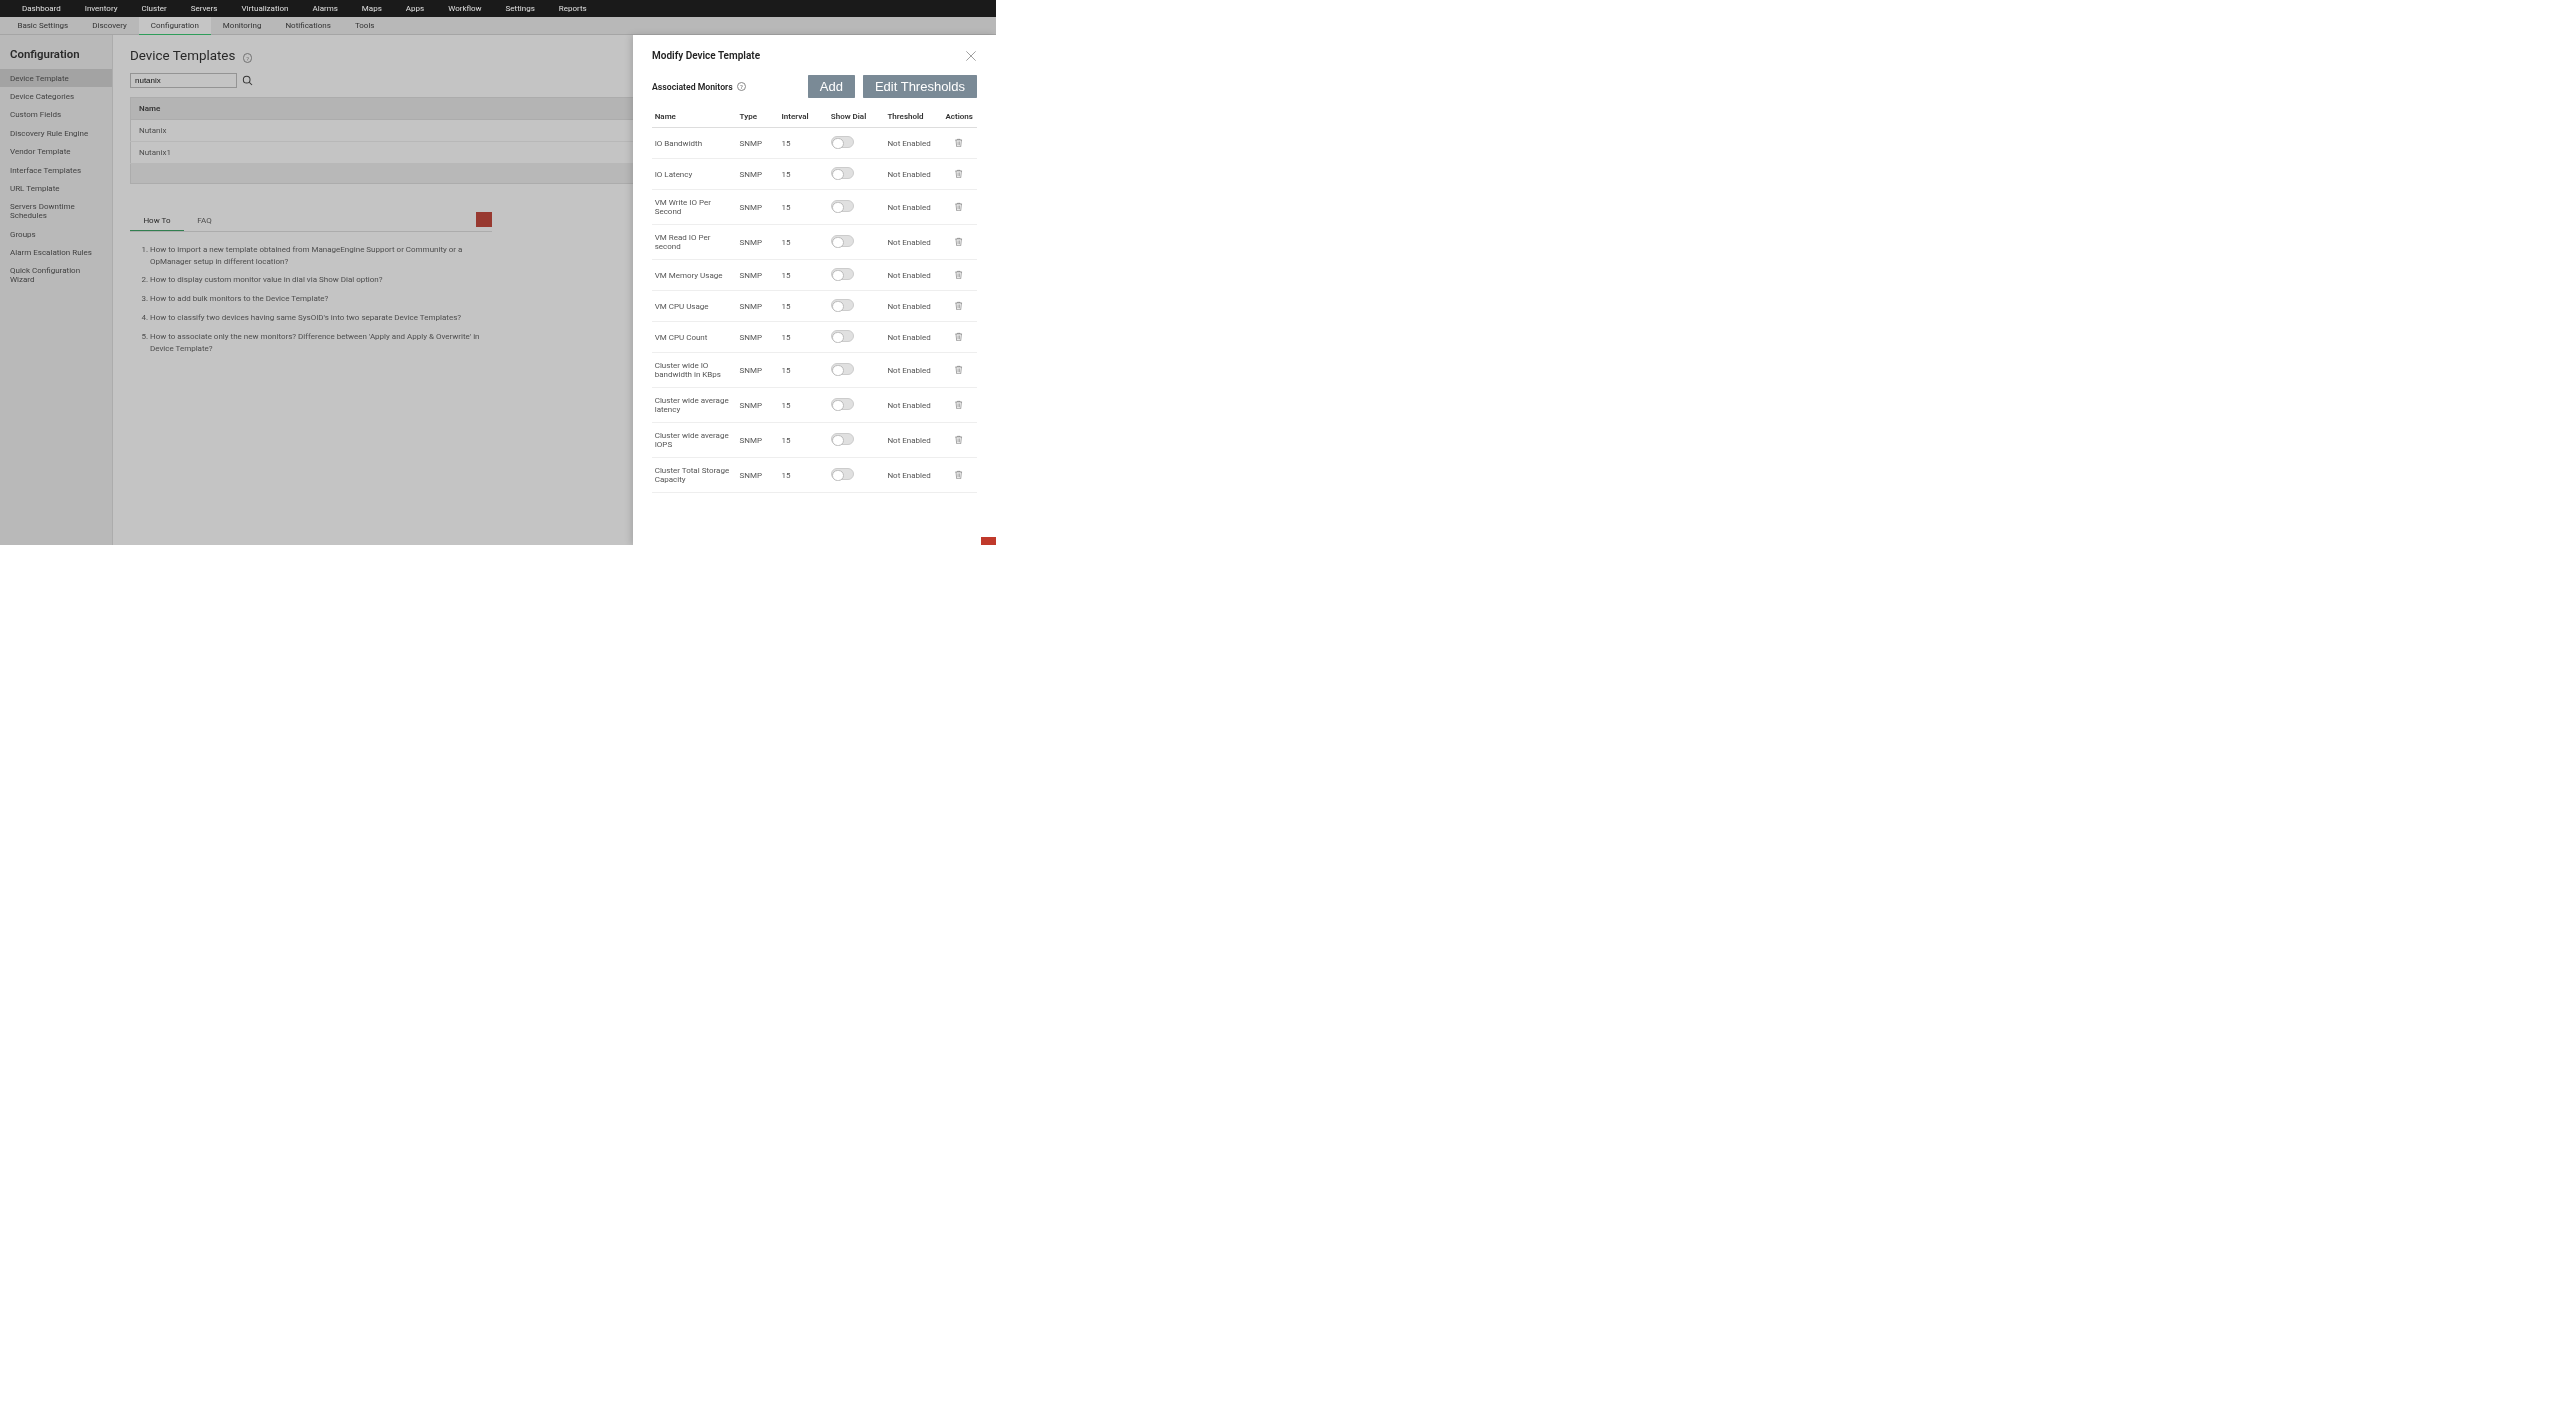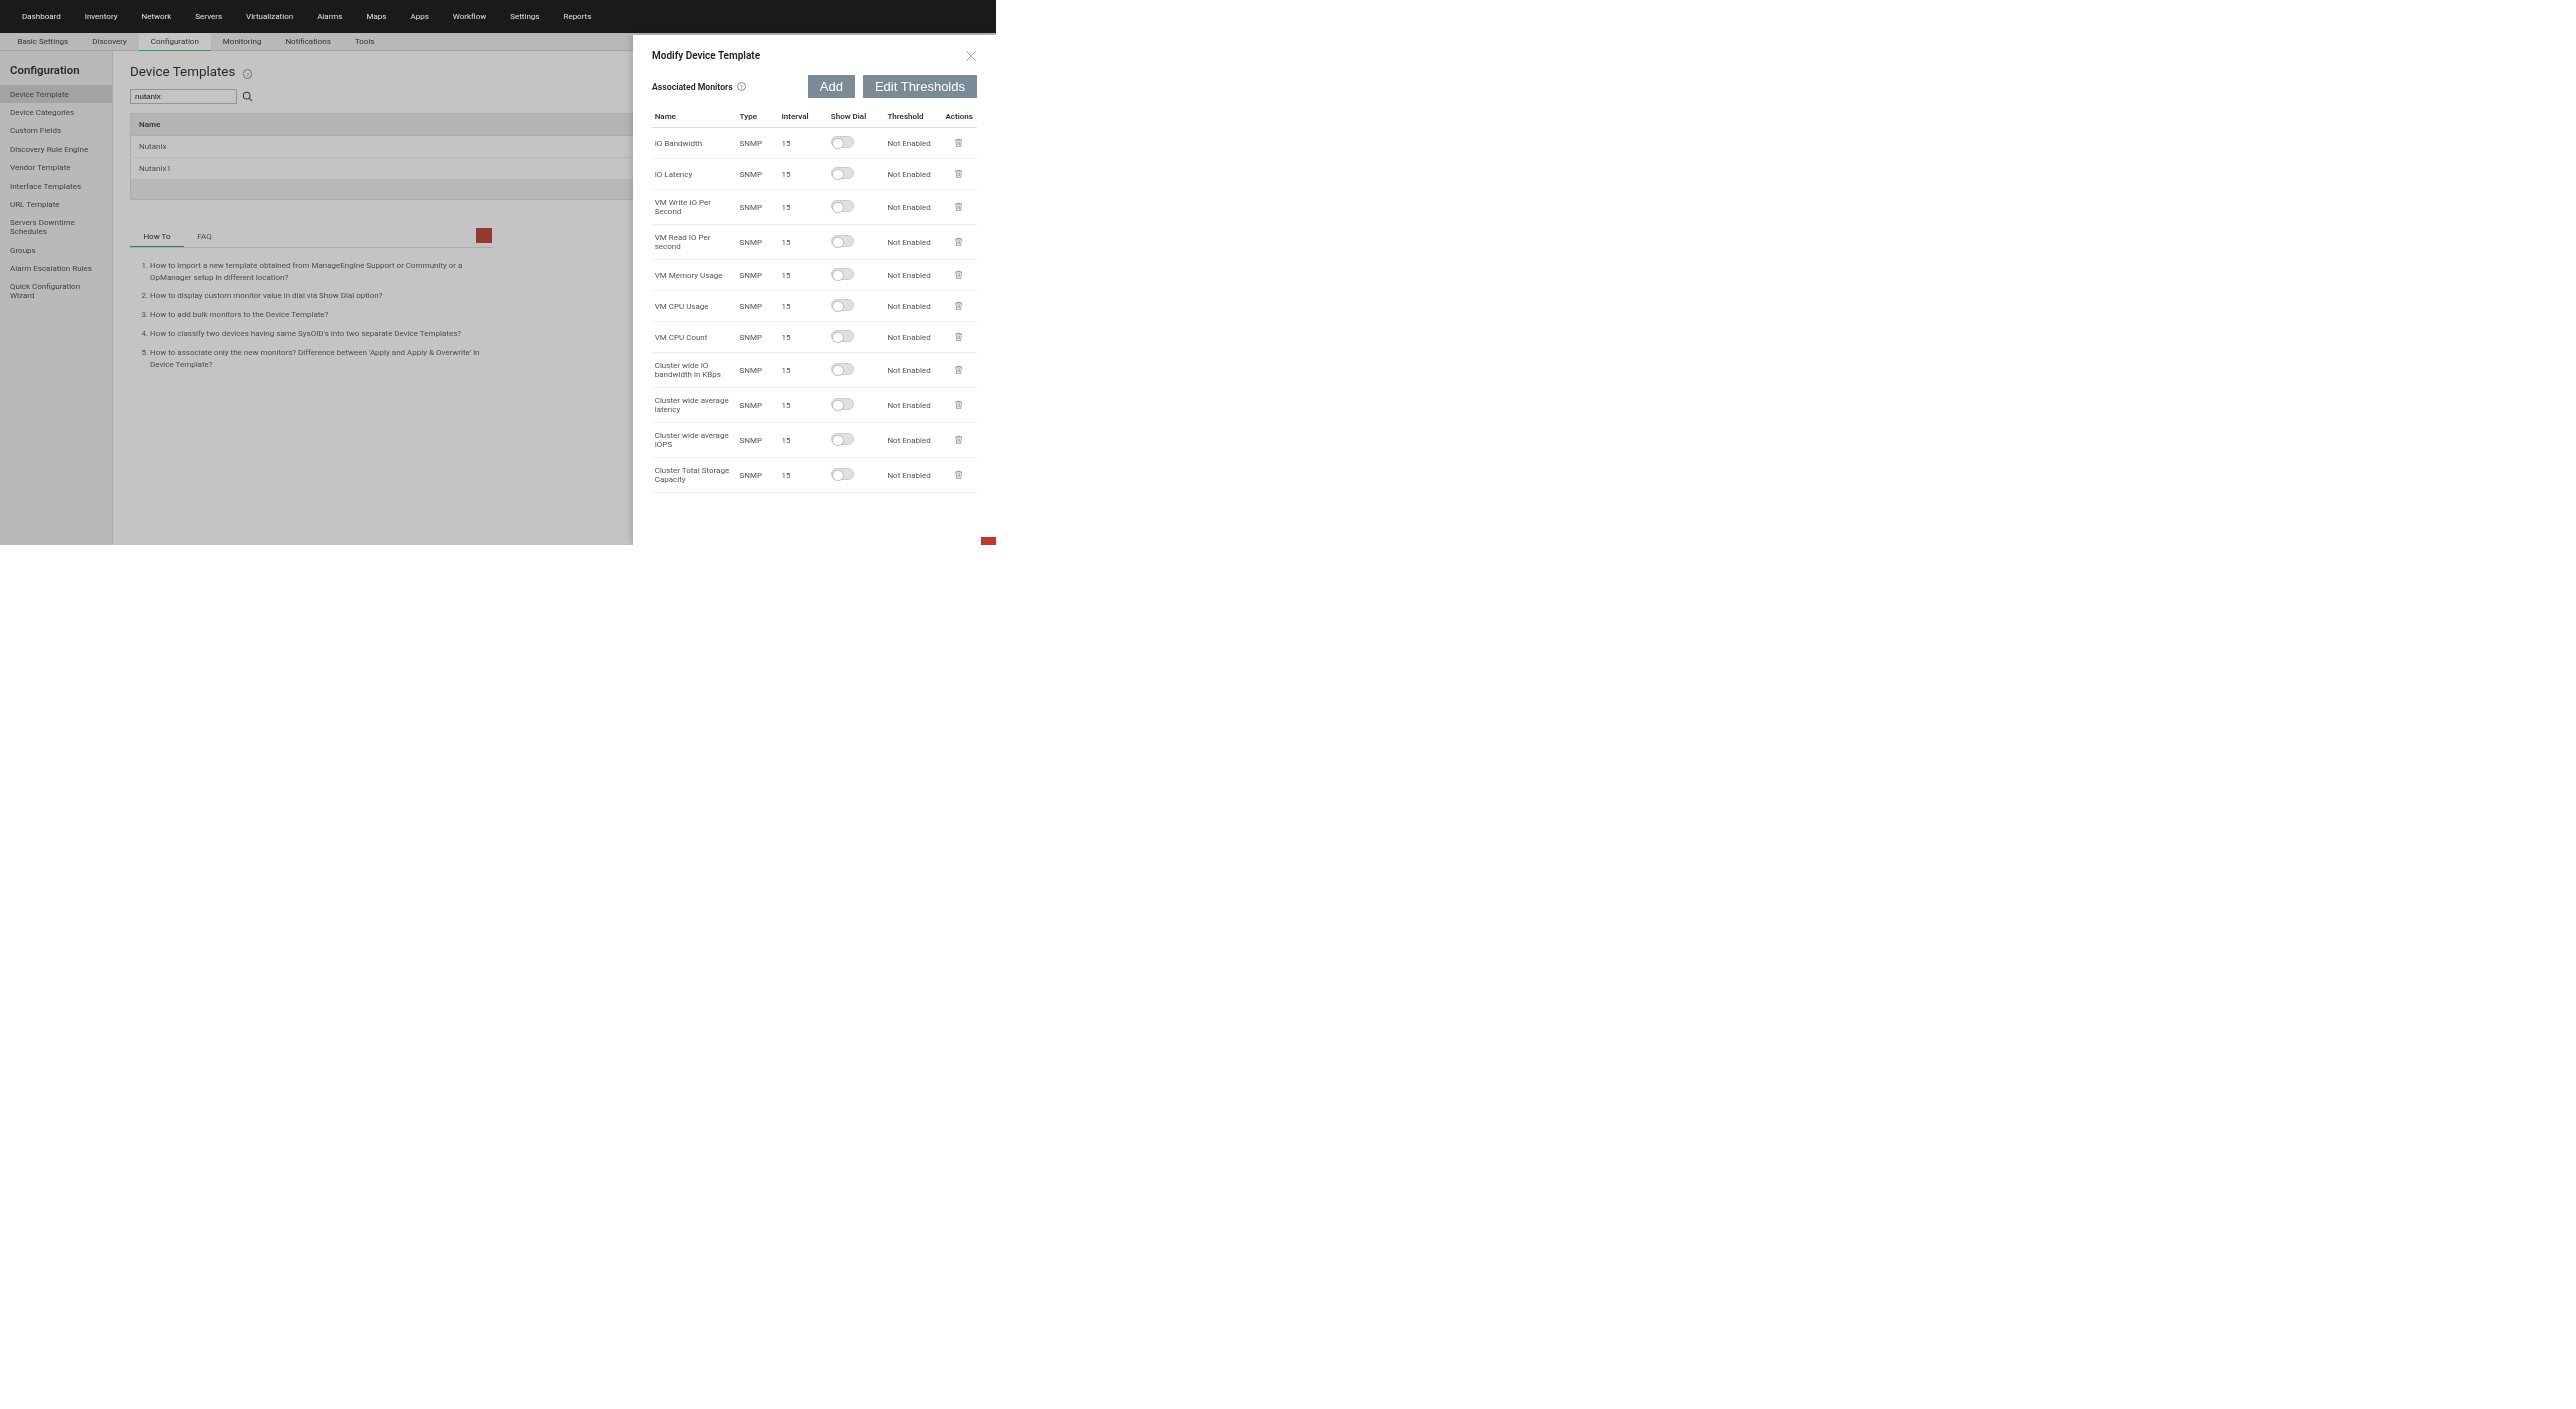--- a/index.html
+++ b/index.html
@@ -1,19 +1,19 @@
 <!DOCTYPE html>
 <html style="font-size:10.7px"><head>
 <meta charset="utf-8">
 <style>
 * { box-sizing: border-box; margin: 0; padding: 0; }
 body { font-family: -apple-system, BlinkMacSystemFont, "Segoe UI", Roboto, "Helvetica Neue", Arial, sans-serif; font-size: 8.7px; color: #333; background: #fff; width: 996px; height: 545px; overflow: hidden; position: relative; }
 
 
-.topnav { background: #1a1a1a; height: 33px; display: flex; align-items: center; padding: 0 10px; }
+.topnav { background: #1a1a1a; height: 17px; display: flex; align-items: center; padding: 0 10px; }
 .topnav a { color: #e0e0e0; text-decoration: none; padding: 0 12px; font-size: 8px; line-height: 17px; height: 17px; display: inline-block; }
 
 
 .subnav { background: #b8b8b8; height: 18px; display: flex; align-items: center; padding: 0 5.4px; border-bottom: 0.7px solid #a5a5a5; }
 .subnav a { color: #333; text-decoration: none; padding: 0 12px; font-size: 8px; line-height: 18px; height: 18px; display: inline-block; position: relative; }
 .subnav a.active { border-bottom: 1.3px solid #2e9d5a; background: #c5c5c5; }
 
 
 .main { display: flex; height: calc(100% - 35px); position: relative; }
 
@@ -87,21 +87,21 @@
 .modal-ft .spacer { flex: 0 0 60px; }
 
 .bottom-red { position: absolute; bottom: 0; right: 0; width: 14.8px; height: 8px; background: #c0392b; z-index: 20; }
 </style>
 </head>
 <body>
 
 <div class="topnav" id="topnav">
     <a href="#">Dashboard</a>
     <a href="#">Inventory</a>
-    <a href="#">Network</a>
+    <a href="#">Cluster</a>
     <a href="#">Servers</a>
     <a href="#">Virtualization</a>
     <a href="#">Alarms</a>
     <a href="#">Maps</a>
     <a href="#">Apps</a>
     <a href="#">Workflow</a>
     <a href="#">Settings</a>
     <a href="#">Reports</a>
   </div>
 

